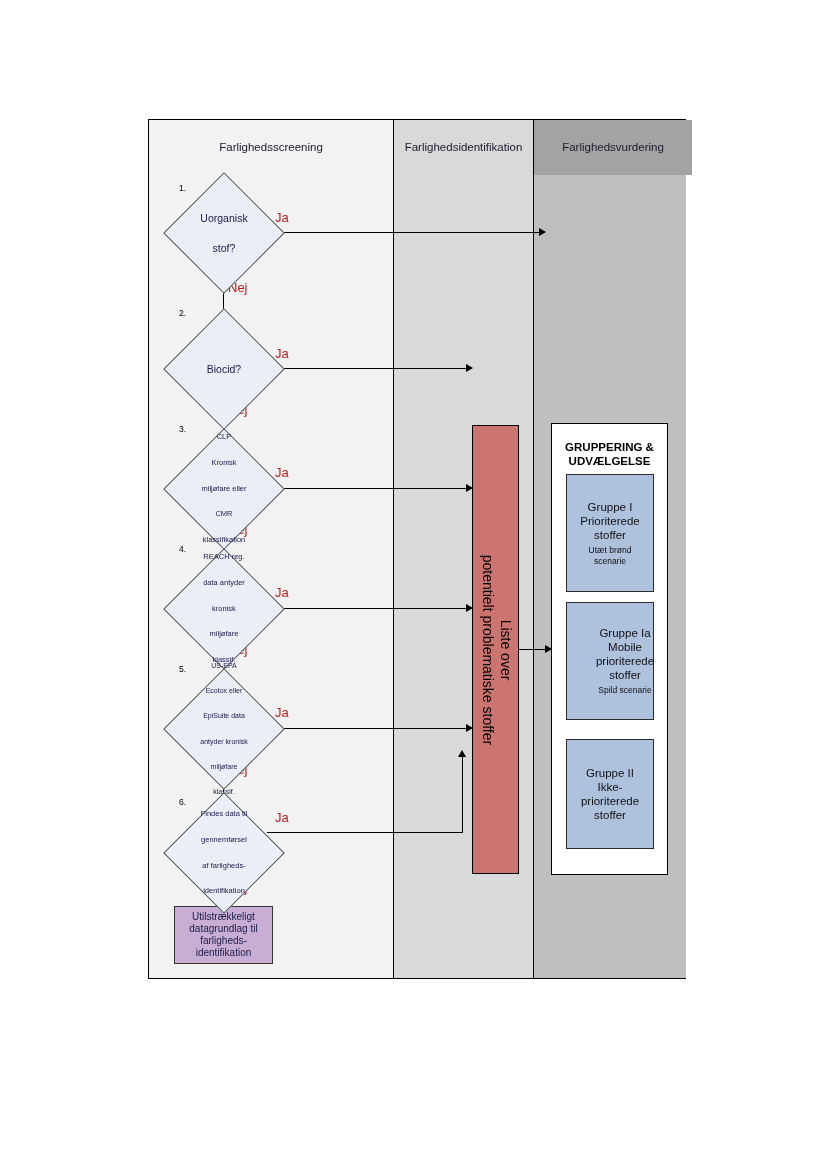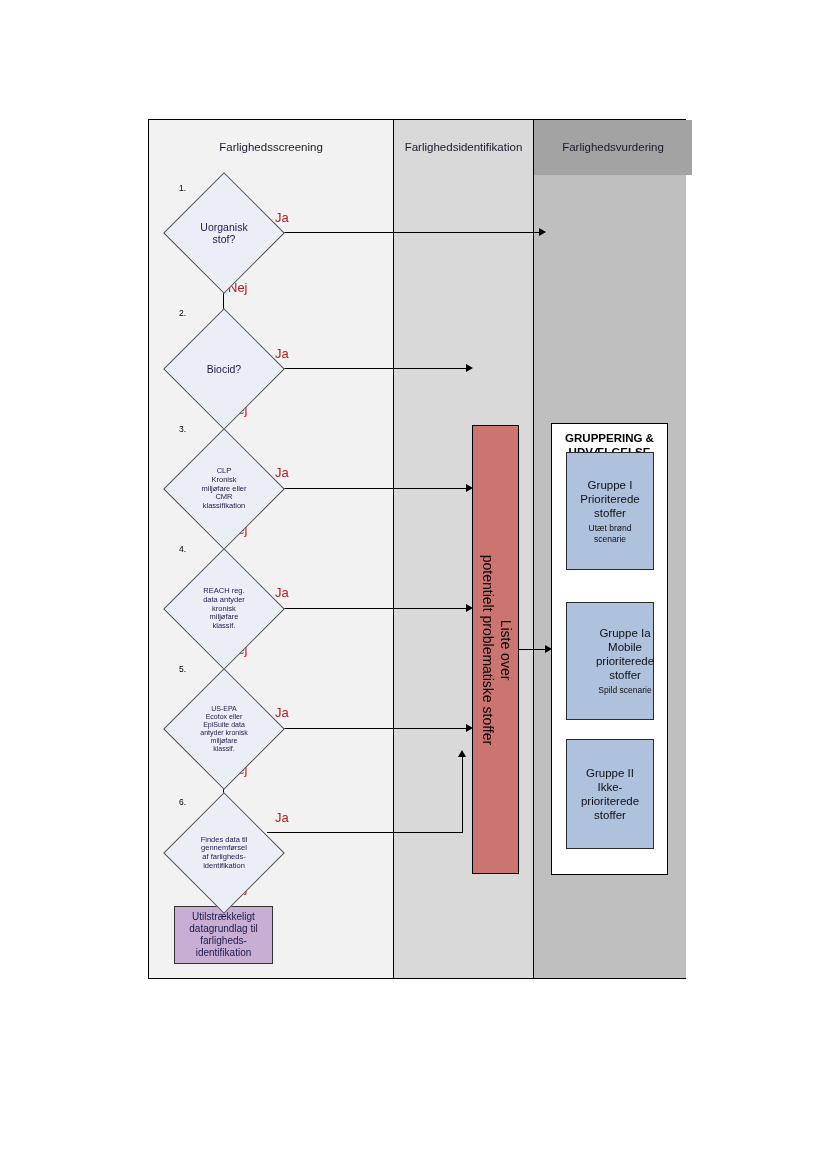--- a/index.html
+++ b/index.html
@@ -73,20 +73,21 @@
     position: absolute;
     left: 0; top: 0;
     width: 100%; height: 100%;
     display: flex; flex-direction: column;
     align-items: center; justify-content: center;
     text-align: center;
     color: #1a1a4a;
     line-height: 1.15;
     z-index: 3;
     padding: 0 2px;
+    gap: 17px;
   }
   .dnum {
     position: absolute;
     font-size: 8.5px;
     color: #000;
     z-index: 12;
   }
 
   
   .vline, .hline {
@@ -150,41 +151,41 @@
   
   #group-panel {
     position: absolute;
     left: 402px; top: 303px;
     width: 117px; height: 452px;
     background: #ffffff;
     border: 1.6px solid #000;
     z-index: 7;
   }
   #group-title {
-    margin-top: 7px;
+    margin-top: 16px;
     text-align: center;
     font-size: 11.5px;
     font-weight: bold;
     color: #000;
     line-height: 1.25;
   }
   .group-box {
     position: absolute;
     left: 14px;
     width: 88px;
     background: #aec1dd;
     border: 1.2px solid #2b2b2b;
     display: flex; flex-direction: column;
     align-items: center; justify-content: center;
     text-align: center;
     color: #111;
   }
   .gb-main { font-size: 11.5px; line-height: 1.22; }
   .gb-sub  { font-size: 8.5px; line-height: 1.2; margin-top: 3px; }
-  #gb-1 { top: 28px;  height: 118px; }
+  #gb-1 { top: 50px;  height: 118px; }
   #gb-2 { top: 178px; height: 118px; padding-left: 30px; }
   #gb-3 { top: 315px; height: 110px; }
 
   
   #case-box {
     position: absolute;
     left: 398px; top: 63px;
     width: 124px; height: 94px;
     background: #aec1dd;
     border: 1.3px solid #000;

